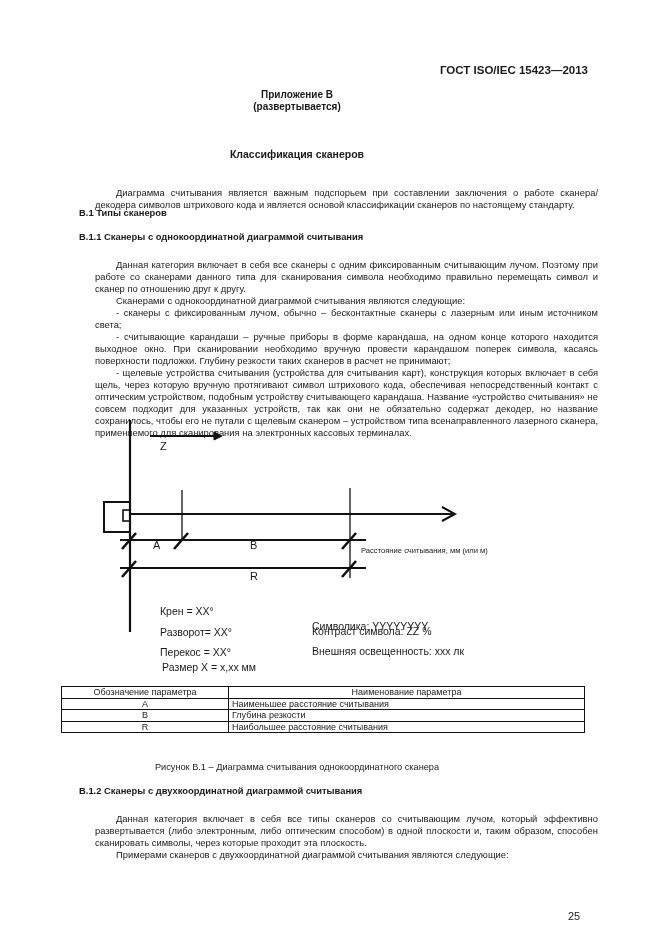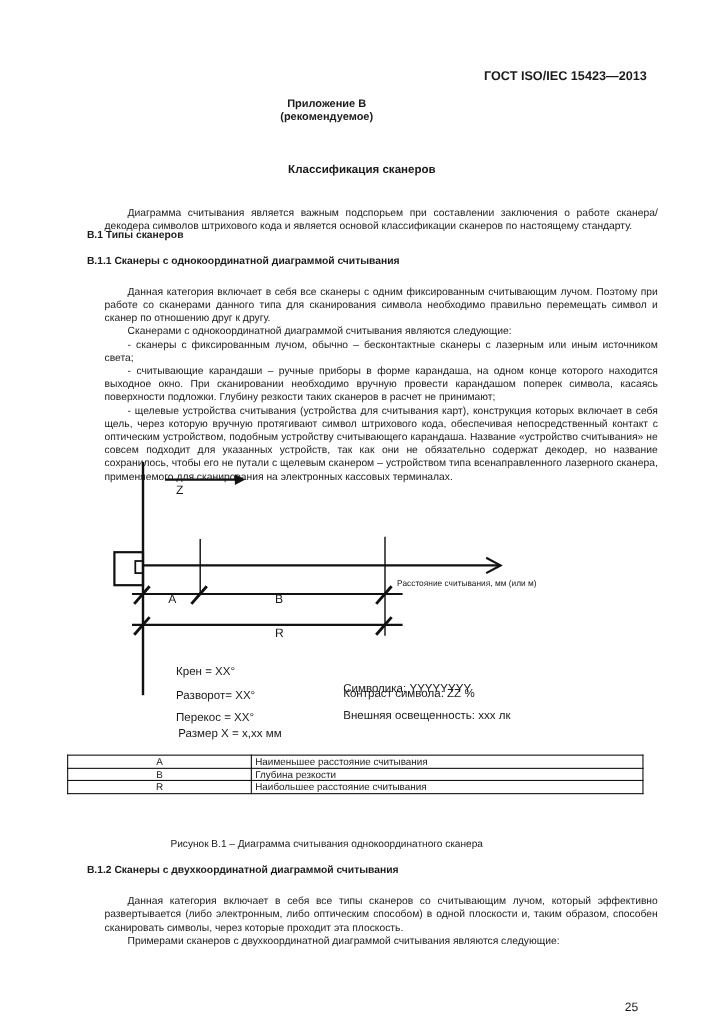--- a/index.html
+++ b/index.html
@@ -5,21 +5,21 @@
     html, body { margin: 0; padding: 0; background: #ffffff; }
     body {
       width: 661px; height: 935px; position: relative; overflow: hidden;
       font-family: "Liberation Sans", sans-serif; color: #1a1a1a;
     }
     .abs { position: absolute; }
     .hdr-code { left: 440px; top: 64px; font-size: 11.5px; font-weight: bold; }
     .center { left: 0; width: 594px; text-align: center; }
     .annex-title { top: 89px; font-size: 10px; font-weight: bold; }
     .annex-sub { top: 101px; font-size: 10px; font-weight: bold; }
-    .section-title { top: 148px; font-size: 10.5px; font-weight: bold; padding-left: 32px; }
+    .section-title { top: 148px; font-size: 10.5px; font-weight: bold; }
     .para {
       left: 79px; width: 503px; font-size: 9.4px; line-height: 11.9px;
       text-align: justify; margin: 16px;
     }
     .heading { left: 79px; font-size: 9.4px; font-weight: bold; }
     .p-first { text-indent: 21px; }
     svg.diagram { position: absolute; left: 0; top: 0; }
     .dlabel { font-size: 11px; }
     .dsmall { font-size: 7.6px; }
     .param { font-size: 10.5px; }
@@ -33,21 +33,21 @@
     table.ptable td.c { text-align: center; }
     table.ptable td.col1 { width: 160px; }
     .caption { top: 762px; font-size: 9.2px; }
     .page-num { left: 568px; top: 862px; font-size: 11px; margin-top: 48px; }
   </style>
 </head>
 <body>
 
 <div class="abs hdr-code">ГОСТ ISO/IEC 15423—2013</div>
 <div class="abs center annex-title">Приложение В</div>
-<div class="abs center annex-sub">(рекомендуемое)</div>
+<div class="abs center annex-sub">(развертывается)</div>
 <div class="abs center section-title">Классификация сканеров</div>
 
 <p class="abs para p-first" style="top:171px;">Диаграмма считывания является важным подспорьем при составлении заключения о работе сканера/декодера символов штрихового кода и является основой классификации сканеров по настоящему стандарту.</p>
 
 <div class="abs heading" style="top:207px;">В.1 Типы сканеров</div>
 
 <div class="abs heading" style="top:231px;">В.1.1 Сканеры с однокоординатной диаграммой считывания</div>
 <p class="abs para p-first" style="top:243px;">Данная категория включает в себя все сканеры с одним фиксированным считывающим лучом. Поэтому при работе со сканерами данного типа для сканирования символа необходимо правильно перемещать символ и сканер по отношению друг к другу.</p>
 <p class="abs para p-first" style="top:279px;">Сканерами с однокоординатной диаграммой считывания являются следующие:</p>
 <p class="abs para p-first" style="top:291px;">- сканеры с фиксированным лучом, обычно – бесконтактные сканеры с лазерным или иным источником света;</p>
@@ -77,35 +77,39 @@
 
     <line x1="122" y1="549" x2="136" y2="533" stroke-width="2.6"></line>
     <line x1="174" y1="549" x2="188" y2="533" stroke-width="2.6"></line>
     <line x1="342" y1="549" x2="356" y2="533" stroke-width="2.6"></line>
     <line x1="122" y1="577" x2="136" y2="561" stroke-width="2.6"></line>
     <line x1="342" y1="577" x2="356" y2="561" stroke-width="2.6"></line>
   </g>
 </svg>
 
 <div class="abs dlabel" style="left:160px; top:440px;">Z</div>
-<div class="abs dsmall" style="left:361px; top:526px;">Расстояние считывания, мм (или м)</div>
+<div class="abs dsmall" style="left:361px; top:546px;">Расстояние считывания, мм (или м)</div>
 <div class="abs dlabel" style="left:153px; top:539px;">A</div>
 <div class="abs dlabel" style="left:250px; top:539px;">B</div>
 <div class="abs dlabel" style="left:250px; top:570px;">R</div>
 
 <div class="abs param" style="left:160px; top:605px;">Крен = XX°</div>
 <div class="abs param" style="left:160px; top:626px;">Разворот= XX°</div>
 <div class="abs param" style="left:160px; top:646px;">Перекос = XX°</div>
 <div class="abs param" style="left:162px; top:661px;">Размер X = x,xx мм</div>
 <div class="abs param" style="left:312px; top:620px;">Символика: YYYYYYYY</div>
 <div class="abs param" style="left:312px; top:625px;">Контраст символа: ZZ %</div>
 <div class="abs param" style="left:312px; top:645px;">Внешняя освещенность: xxx лк</div>
 
 <table class="ptable">
   <tbody>
+  <tr>
+    <td class="c col1">Обозначение параметра</td>
+    <td class="c">Наименование параметра</td>
+  </tr>
   <tr>
     <td class="c col1">A</td>
     <td>Наименьшее расстояние считывания</td>
   </tr>
   <tr>
     <td class="c col1">B</td>
     <td>Глубина резкости</td>
   </tr>
   <tr>
     <td class="c col1">R</td>

